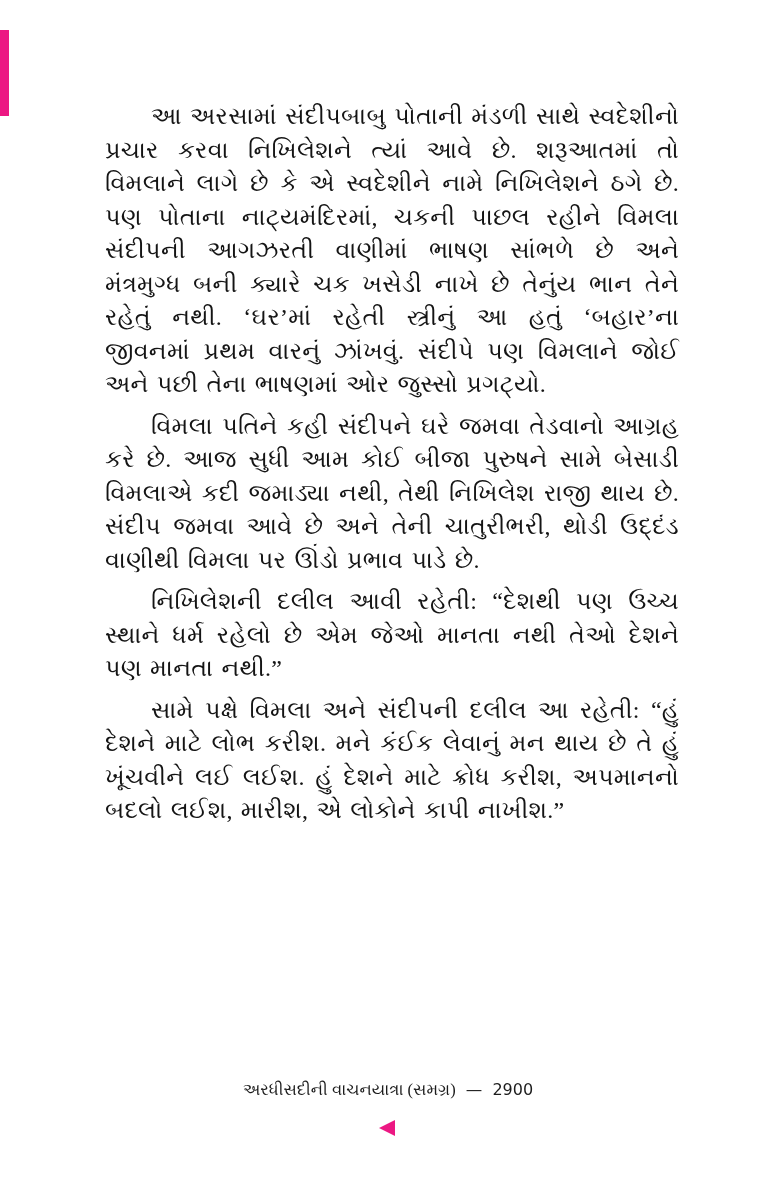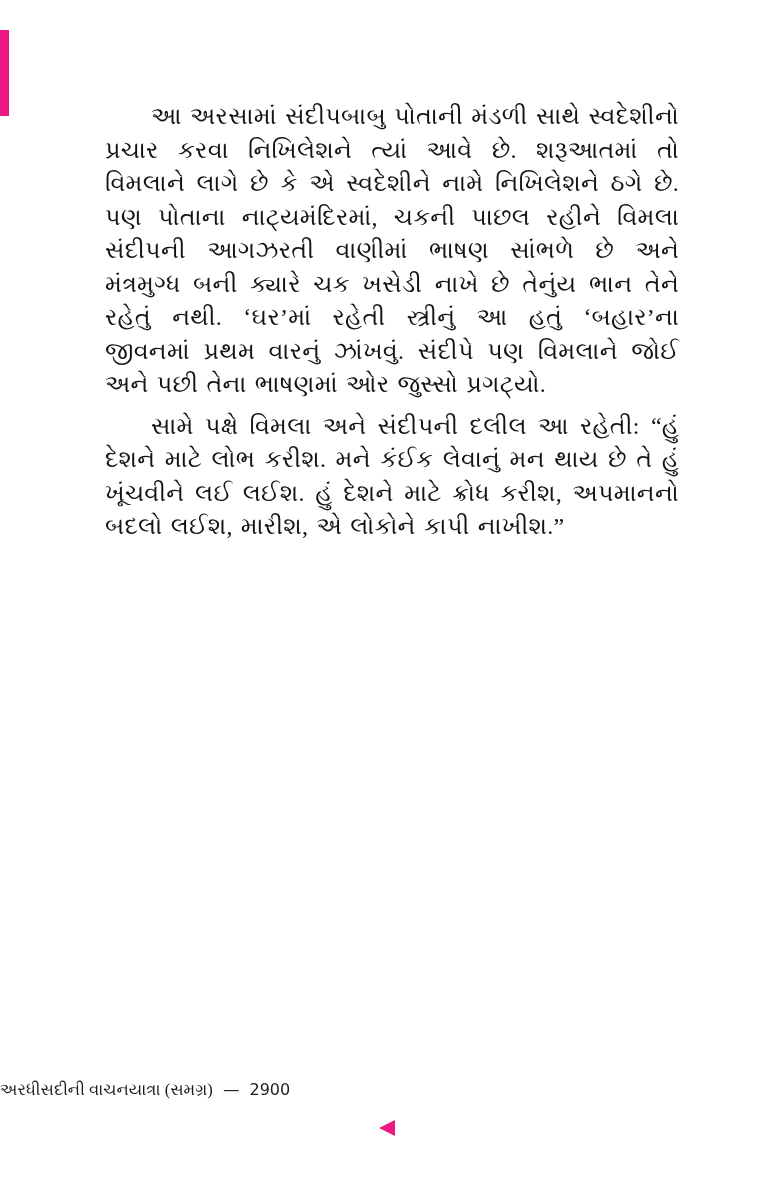--- a/index.html
+++ b/index.html
@@ -40,21 +40,21 @@
     text-indent: 46px;
     letter-spacing: 0.2px;
     word-spacing: 2px;
   }
   
   #footer {
     position: absolute;
     left: 0;
     top: 1079px;
     width: 776px;
-    text-align: left;
+    text-align: center;
     color: #1c1c1c;
     font-size: 16.5px;
     line-height: 22px;
   }
   #footer .sep {
     display: inline-block;
     margin: 0 6px;
     font-family: "DejaVu Sans", sans-serif;
   }
   #footer .pageno {
@@ -76,20 +76,22 @@
 </style>
 </head>
 <body>
 
 <div id="page">
 
   <div id="edge-tab" style="background: rgb(236, 24, 131);"></div>
 
   <div id="body-text">
     <p>આ અરસામાં સંદીપબાબુ પોતાની મંડળી સાથે સ્વદેશીનો પ્રચાર કરવા નિખિલેશને ત્યાં આવે છે. શરૂઆતમાં તો વિમલાને લાગે છે કે એ સ્વદેશીને નામે નિખિલેશને ઠગે છે. પણ પોતાના નાટ્યમંદિરમાં, ચકની પાછલ રહીને વિમલા સંદીપની આગઝરતી વાણીમાં ભાષણ સાંભળે છે અને મંત્રમુગ્ધ બની ક્યારે ચક ખસેડી નાખે છે તેનુંય ભાન તેને રહેતું નથી. ‘ઘર’માં રહેતી સ્ત્રીનું આ હતું ‘બહાર’ના જીવનમાં પ્રથમ વારનું ઝાંખવું. સંદીપે પણ વિમલાને જોઈ અને પછી તેના ભાષણમાં ઓર જુસ્સો પ્રગટ્યો.</p>
+    <p>વિમલા પતિને કહી સંદીપને ઘરે જમવા તેડવાનો આગ્રહ કરે છે. આજ સુધી આમ કોઈ બીજા પુરુષને સામે બેસાડી વિમલાએ કદી જમાડ્યા નથી, તેથી નિખિલેશ રાજી થાય છે. સંદીપ જમવા આવે છે અને તેની ચાતુરીભરી, થોડી ઉદ્દંડ વાણીથી વિમલા પર ઊંડો પ્રભાવ પાડે છે.</p>
+    <p>નિખિલેશની દલીલ આવી રહેતી: “દેશથી પણ ઉચ્ચ સ્થાને ધર્મ રહેલો છે એમ જેઓ માનતા નથી તેઓ દેશને પણ માનતા નથી.”</p>
     <p>સામે પક્ષે વિમલા અને સંદીપની દલીલ આ રહેતી: “હું દેશને માટે લોભ કરીશ. મને કંઈક લેવાનું મન થાય છે તે હું ખૂંચવીને લઈ લઈશ. હું દેશને માટે ક્રોધ કરીશ, અપમાનનો બદલો લઈશ, મારીશ, એ લોકોને કાપી નાખીશ.”</p>
   </div>
 
   <div id="footer">
     <span>અરધીસદીની વાચનયાત્રા (સમગ્ર)</span>
     <span class="sep">—</span>
     <span class="pageno">2900</span>
   </div>
 
   <div id="nav-triangle" style="border-right-color: rgb(236, 24, 131);"></div>

